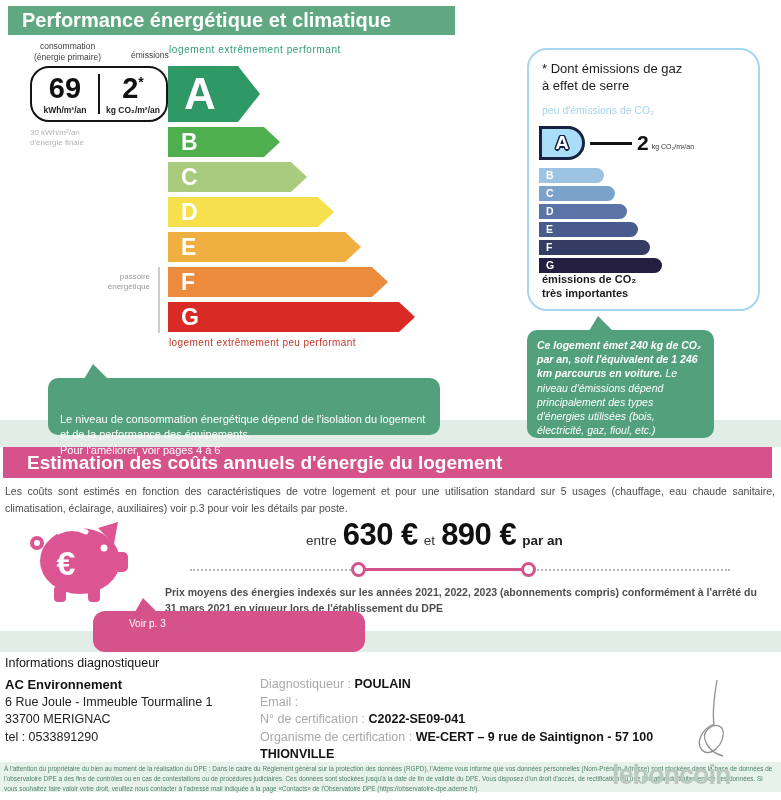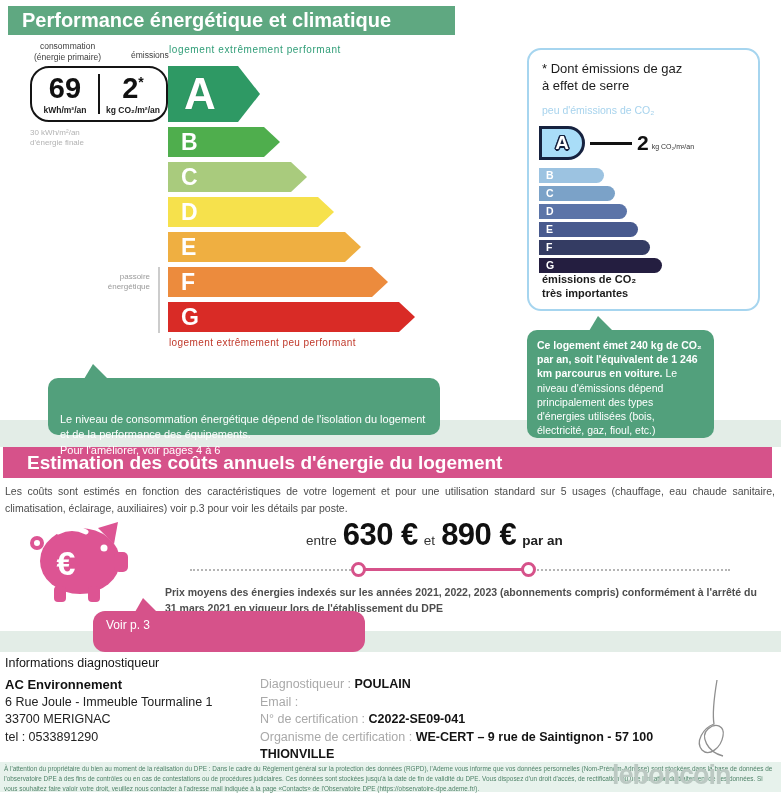--- a/index.html
+++ b/index.html
@@ -56,28 +56,28 @@
   .bubble {
     background:#52a07c; border-radius:10px; color:#fff; z-index:3;
   }
   .bubble .pt {
     position:absolute; top:-14px; width:0; height:0;
     border-left:9px solid transparent; border-right:15px solid transparent;
     border-bottom:15px solid #52a07c;
   }
   .bubble-energy { left:48px; top:378px; width:392px; height:57px; padding:3px 12px; font-size:11px; line-height:1.4; white-space:pre-line; }
   .bubble-energy .pt { left:36px; }
-  .bubble-co2 { left:527px; top:330px; width:187px; height:108px; padding:8px 10px; font-size:10.5px; line-height:1.35; }
+  .bubble-co2 { left:527px; top:330px; width:187px; height:108px; padding:8px 10px; font-size:10.5px; line-height:1.35;font-style:italic; }
   .bubble-co2 .pt { left:62px; }
   .bubble-co2 .bold-part { font-weight:bold; }
 
   
   .co2-box {
     left:527px; top:48px; width:233px; height:263px; background:#fff;
-    border:2px solid #a6d5ef; border-radius:14px;
+    border:2px solid #a6d5ef; border-radius:20px;
   }
   .co2-title { left:13px; top:11px; width:205px; font-size:13px; color:#1c1c1c; line-height:1.3; white-space:pre-line; }
   .co2-low { left:13px; top:54px; font-size:10.5px; color:#a7d3ed; }
   .co2-badge-row { left:10px; top:76px; display:flex; align-items:center; }
   .co2-badge {
     width:46px; height:34px; background:#a9ddf8; border:3px solid #16223f;
     border-radius:0 17px 17px 0; display:flex; align-items:center; justify-content:center;
   }
   .co2-badge span {
     color:#fff; font-size:19px; font-weight:800;
@@ -112,21 +112,21 @@
   .dotline { left:190px; top:569px; width:540px; border-top:2px dotted #b5b5b5; }
   .solidline { left:359px; top:568px; width:172px; height:3px; background:#d6528a; }
   .knob { width:15px; height:15px; border:3px solid #d6528a; border-radius:50%; background:#fff; top:562px; z-index:2; }
   .knob-min { left:351px; }
   .knob-max { left:521px; }
   .price-note { left:165px; top:585px; width:600px; text-align:left; font-size:10.5px; font-weight:bold; color:#4e4e4e; line-height:1.5; }
   .bubble-pink { left:93px; top:611px; width:272px; height:41px; background:#d6528a; border-radius:12px; color:#fff; padding:5px 13px 3px; z-index:3; }
   .bubble-pink .pt { position:absolute; top:-13px; left:42px; width:0; height:0;
     border-left:8px solid transparent; border-right:14px solid transparent; border-bottom:14px solid #d6528a; }
   .bp-title { font-size:12.5px; font-weight:bold; }
-  .bp-sub { font-size:12px; margin-top:2px; }
+  .bp-sub { font-size:10px; margin-top:2px;margin-left:23px; }
 
   
   .diag-title { left:5px; top:656px; font-size:12.5px; color:#141414; }
   .diag-left { left:5px; top:676px; font-size:12.5px; color:#222; line-height:17.5px; }
   .diag-company { font-weight:bold; font-size:13px; color:#111; }
   .diag-right { left:260px; top:676px; width:420px; font-size:12.5px; line-height:17.5px; }
   .diag-right .lab { color:#a9a9a9; }
   .diag-right .val { color:#141414; font-weight:bold; }
   .signature { left:683px; top:676px; }
 

